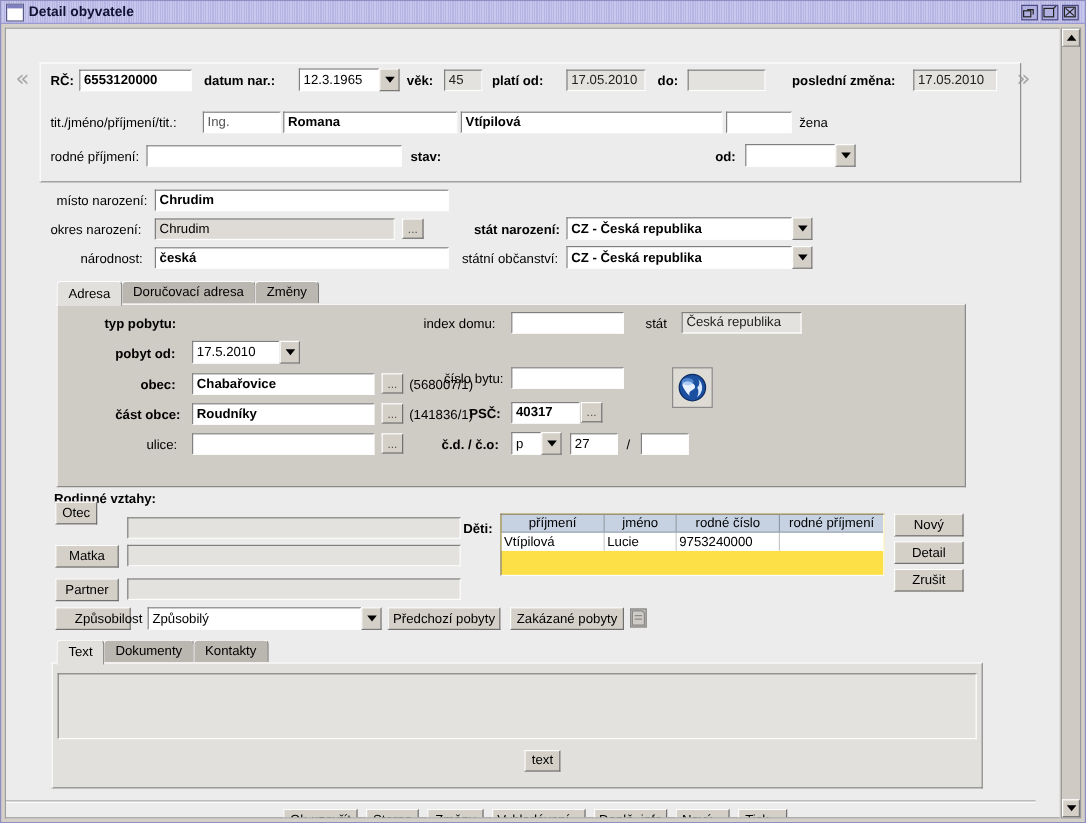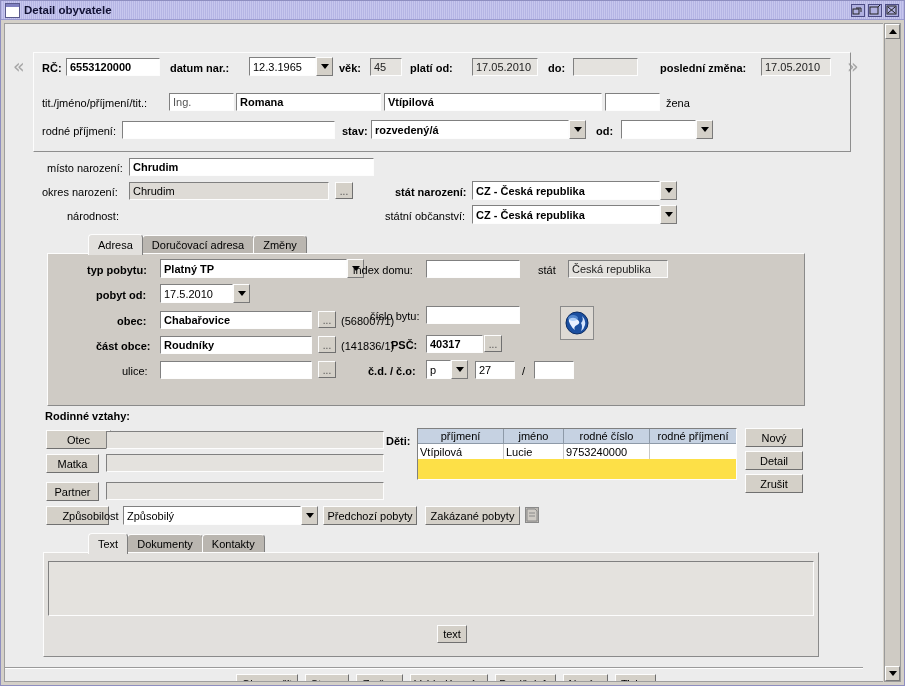--- a/index.html
+++ b/index.html
@@ -186,21 +186,21 @@
 
   
   .groupbox {
     border: 1px solid;
     border-color: #fdfdfd #8e8e8e #8e8e8e #fdfdfd;
     box-sizing: border-box;
     position: absolute;
   }
 
   
-  .tabstrip { position: absolute; display: flex; align-items: center; margin-left: 41px; }
+  .tabstrip { position: absolute; display: flex; align-items: flex-start; }
   .tab {
     height: 19px;
     padding: 0 9px;
     font-size: 11px;
     display: flex; align-items: center;
     background: #bab6b0;
     border: 1px solid;
     border-color: #fdfdfd #7e7e7e #7e7e7e #fdfdfd;
     border-bottom: none;
     border-radius: 4px 4px 0 0;
@@ -355,45 +355,40 @@
         <div class="fld" style="position:absolute; left:135px; top:40px; width:65px; color:#555;">Ing.</div>
         <div class="fld bold" style="position:absolute; left:202px; top:40px; width:145px;">Romana</div>
         <div class="fld bold" style="position:absolute; left:350px; top:40px; width:218px;">Vtípilová</div>
         <div class="fld" style="position:absolute; left:571px; top:40px; width:55px;"></div>
         <div class="lbl" style="position:absolute; left:632px; top:44px;">žena</div>
 
         <div class="lbl" style="position:absolute; left:8px; top:72px;">rodné příjmení:</div>
         <div class="fld" style="position:absolute; left:88px; top:68px; width:213px;"></div>
 
         <div class="lbl lbl-b" style="position:absolute; left:308px; top:72px;">stav:</div>
-        <div class="combo" style="position:absolute; left:337px; top:67px; width:215px;">
-          <div class="fld bold">rozvedený/á</div>
-          <div class="arrow">
-              <span class="tri tri-down"></span>
-            </div>
-        </div>
 
         <div class="lbl lbl-b" style="position:absolute; left:562px; top:72px;">od:</div>
         <div class="combo" style="position:absolute; left:587px; top:67px; width:92px;">
           <div class="fld"></div>
           <div class="arrow">
               <span class="tri tri-down"></span>
             </div>
         </div>
       </div>
 
       <div style="position:absolute; left:28px; top:132px; width:818px; height:72px;">
         <div class="lbl" style="position:absolute; left:14px; top:6px;">místo narození:</div>
         <div class="fld bold" style="position:absolute; left:96px; top:2px; width:245px;">Chrudim</div>
 
         <div class="lbl" style="position:absolute; left:9px; top:30px;">okres narození:</div>
         <div class="fld gray" style="position:absolute; left:96px; top:26px; width:200px;">Chrudim</div>
         <div class="btn btn-dots" style="position:absolute; left:302px; top:26px;">...</div>
 
         <div class="lbl" style="position:absolute; left:34px; top:54px;">národnost:</div>
+        <div class="fld bold" style="position:absolute; left:96px; top:50px; width:245px;">česká</div>
 
         <div class="lbl" style="position:absolute; left:362px; top:30px;font-weight:bold;">stát narození:</div>
         <div class="combo" style="position:absolute; left:439px; top:25px; width:205px;">
           <div class="fld bold">CZ - Česká republika</div>
           <div class="arrow">
               <span class="tri tri-down"></span>
             </div>
         </div>
 
         <div class="lbl" style="position:absolute; left:352px; top:54px;">státní občanství:</div>
@@ -407,26 +402,20 @@
 
       <div class="tabstrip" style="left:42px; top:210px;">
         <div class="tab active">Adresa</div>
         <div class="tab">Doručovací adresa</div>
         <div class="tab">Změny</div>
       </div>
 
       <div class="tabpanel" style="left:42px; top:229px; width:758px; height:153px;">
 
         <div class="lbl lbl-b" style="position:absolute; left:39px; top:10px;">typ pobytu:</div>
-        <div class="combo" style="position:absolute; left:112px; top:5px; width:204px;">
-          <div class="fld bold">Platný TP</div>
-          <div class="arrow">
-              <span class="tri tri-down"></span>
-            </div>
-        </div>
 
         <div class="lbl lbl-b" style="position:absolute; left:48px; top:35px;">pobyt od:</div>
         <div class="combo" style="position:absolute; left:112px; top:30px; width:90px;">
           <div class="fld">17.5.2010</div>
           <div class="arrow">
               <span class="tri tri-down"></span>
             </div>
         </div>
 
         <div class="lbl lbl-b" style="position:absolute; left:69px; top:61px;">obec:</div>
@@ -474,21 +463,21 @@
             <path d="M6 10 q5 -3 9 1 q3 3 -1 5 q-4 2 -2 5 q-3 -2 -5 -6 q-2 -3 -1 -5z" fill="#e8f0ff"></path>
             <path d="M19 7 q4 4 3 9 q-1 4 -4 6 q2 -5 0 -8 q3 -3 1 -7z" fill="#d6e6ff"></path>
             <ellipse cx="10" cy="9" rx="5" ry="3" fill="#7fb3f0" opacity="0.55"></ellipse>
           </svg>
         </div>
       </div>
 
       <div style="position:absolute; left:38px; top:386px; width:760px; height:120px;">
         <div class="lbl lbl-b" style="position:absolute; left:2px; top:0px;">Rodinné vztahy:</div>
 
-        <div class="btn" style="position:absolute; left:3px; top:20px; width:65px;">Otec</div>
+        <div class="btn" style="position:absolute; left:3px; top:8px; width:35px;">Otec</div>
         <div class="fld ro" style="position:absolute; left:63px; top:21px; width:278px;"></div>
 
         <div class="btn" style="position:absolute; left:3px; top:44px; width:53px;">Matka</div>
         <div class="fld ro" style="position:absolute; left:63px; top:44px; width:278px;"></div>
 
         <div class="btn" style="position:absolute; left:3px; top:72px; width:53px;">Partner</div>
         <div class="fld ro" style="position:absolute; left:63px; top:72px; width:278px;"></div>
 
         <div class="btn" style="position:absolute; left:3px; top:96px; width:63px;padding-left:32px;">Způsobilost</div>
         <div class="combo" style="position:absolute; left:80px; top:96px; width:195px;">

